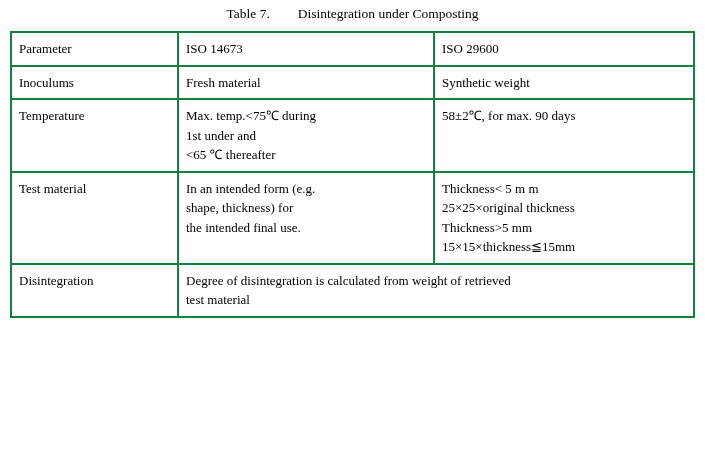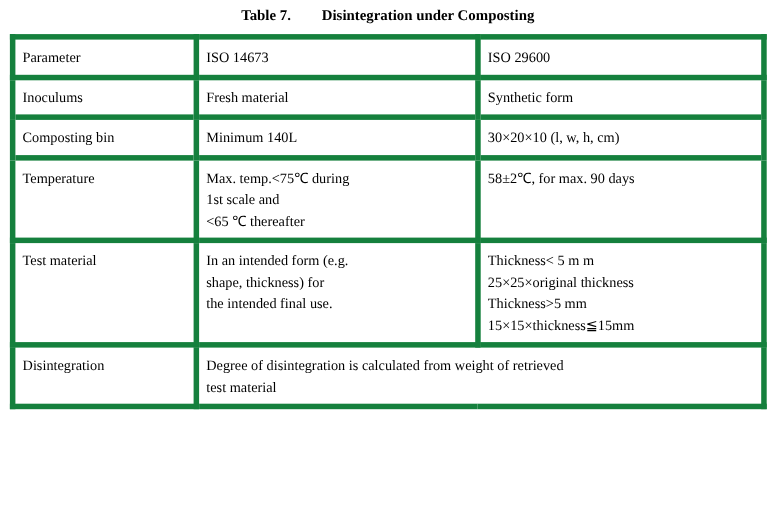--- a/index.html
+++ b/index.html
@@ -21,35 +21,35 @@
     box-sizing: border-box;
   }
   .caption {
     text-align: center;
     font-size: 13.5px;
     padding-top: 6px;
     padding-bottom: 9px;
     white-space: nowrap;
   }
   .caption .cap-label {
-    font-weight: bold;
+    font-weight: normal;
   }
   .caption .cap-text {
-    font-weight: bold;
+    font-weight: normal;
     margin-left: 28px;
   }
   table.t7 {
     border-collapse: collapse;
     width: 683px;
     margin: 0 auto;
     table-layout: fixed;
     font-size: 13px;
   }
   table.t7 td {
-    border: 5px solid #15803d;
+    border: 2px solid #15803d;
     vertical-align: top;
     padding: 6px 8px 6px 7px;
     line-height: 1.5;
   }
   table.t7 tr.dashed-below td {
     border-bottom: 1px dashed #000000;
   }
   col.c1 { width: 167px; }
   col.c2 { width: 256px; }
   col.c3 { width: 260px; }
@@ -91,44 +91,33 @@
 
 
       <tr class="dashed-below">
         <td>
             <span class="cell-line">Inoculums</span>
           </td>
         <td>
             <span class="cell-line">Fresh material</span>
           </td>
         <td>
-            <span class="cell-line">Synthetic form</span>
+            <span class="cell-line">Synthetic weight</span>
           </td>
       </tr>
 
-      <tr class="dashed-below">
-        <td>
-            <span class="cell-line">Composting bin</span>
-          </td>
-        <td>
-            <span class="cell-line">Minimum   140L</span>
-          </td>
-        <td>
-            <span class="cell-line">30×20×10   (l, w, h, cm)</span>
-          </td>
-      </tr>
 
 
       <tr>
         <td>
             <span class="cell-line">Temperature</span>
           </td>
         <td>
           <span class="cell-line">Max. temp.&lt;75℃ during</span>
-          <span class="cell-line">1st   scale and</span>
+          <span class="cell-line">1st   under and</span>
           <span class="cell-line">&lt;65 ℃ thereafter</span>
         </td>
         <td>
             <span class="cell-line">58±2℃, for max. 90 days</span>
           </td>
       </tr>
 
       <tr>
         <td>
             <span class="cell-line">Test material</span>

